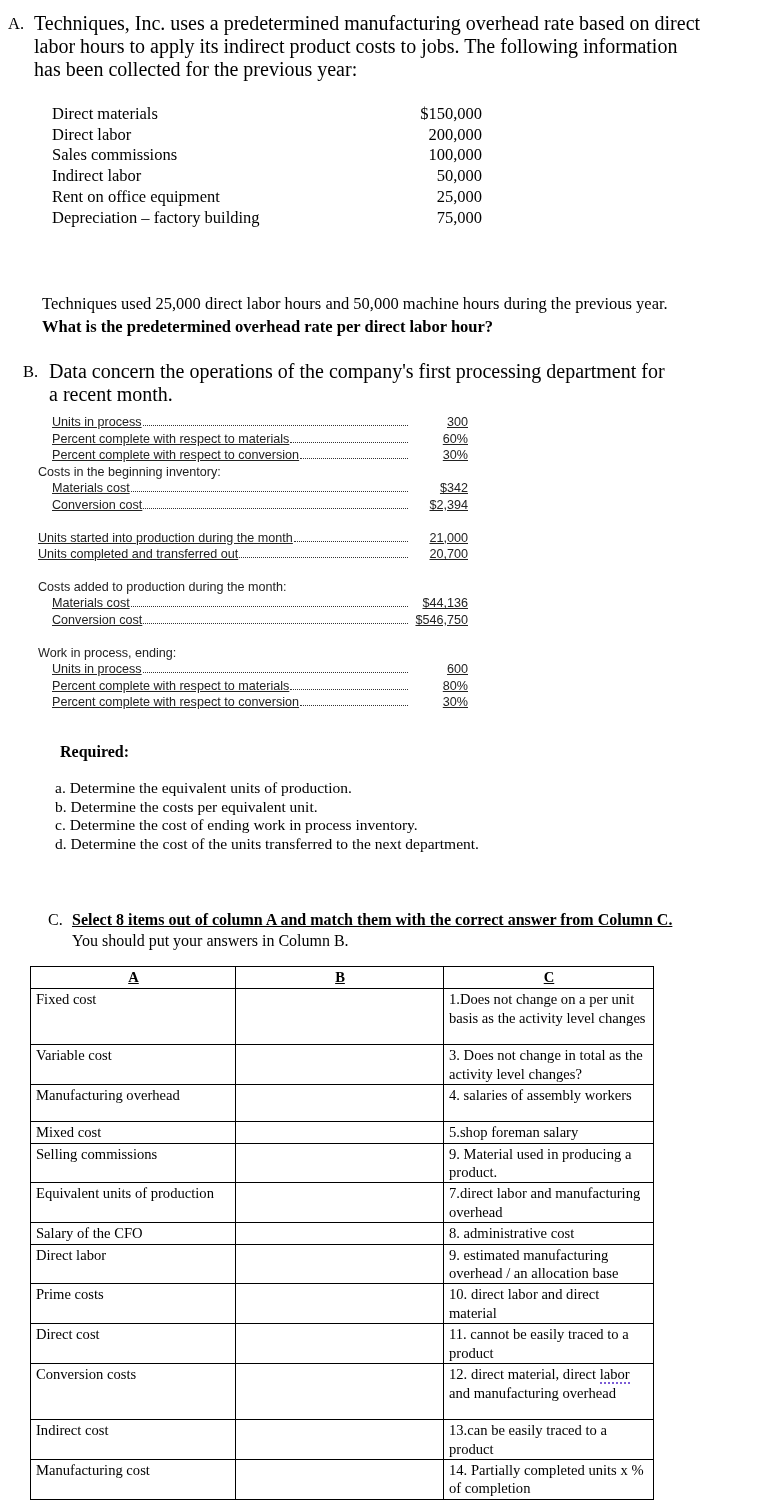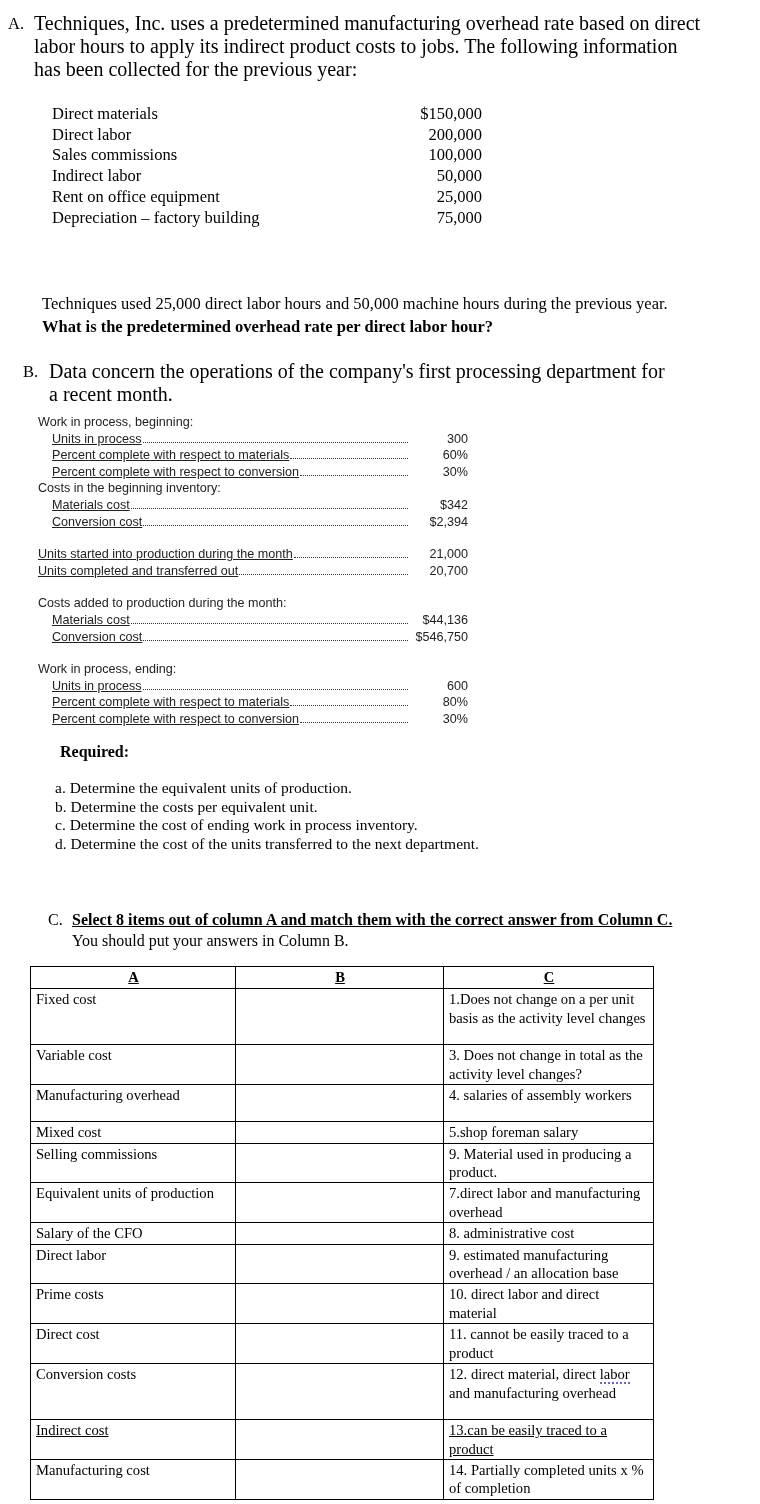--- a/index.html
+++ b/index.html
@@ -105,20 +105,21 @@
   .brow .leader {
     flex: 1 1 auto;
     border-bottom: 1.2px dotted #333;
     margin: 0 2px 3.5px 1px;
     min-width: 6px;
   }
   .brow .bv {
     white-space: pre;
     text-align: right;
     min-width: 58px;
+    text-decoration: underline;
   }
   .brow.noindent { padding-left: 0; }
 
   
   .required {
     position: absolute;
     left: 60px;
     top: 742px;
     font-size: 16px;
     line-height: 20px;
@@ -220,21 +221,20 @@
   <div class="sectionB">
     <div class="q-row">
       <div class="q-letter">B.</div>
       <div class="q-body" style="max-width:620px;">Data concern the operations of the company's first processing department for a recent month.</div>
     </div>
   </div>
 
   <div class="bdata">
 
     <div class="bgroup">
-      <div class="bhead">Work in process, beginning:</div>
       <div class="brow">
         <span class="bl">Units in process</span>
         <span class="leader"></span>
         <span class="bv">300</span>
       </div>
       <div class="brow">
         <span class="bl">Percent complete with respect to materials</span>
         <span class="leader"></span>
         <span class="bv">60%</span>
       </div>
@@ -392,21 +392,21 @@
       <tr style="height:37px;">
         <td>Direct cost</td>
         <td class="bcell"></td>
         <td>11. cannot be easily traced to a product</td>
       </tr>
       <tr style="height:56px;">
         <td>Conversion costs</td>
         <td class="bcell"></td>
         <td><span>12. direct material, direct </span><span class="sp-err">labor</span><span> and manufacturing overhead</span></td>
       </tr>
-      <tr style="height:37px;text-decoration:underline;">
+      <tr style="height:37px;">
         <td>Indirect cost</td>
         <td class="bcell"></td>
         <td>13.can be easily traced to a product</td>
       </tr>
       <tr style="height:37px;">
         <td>Manufacturing cost</td>
         <td class="bcell"></td>
         <td>14. Partially completed units x % of completion</td>
       </tr>
     </tbody>

